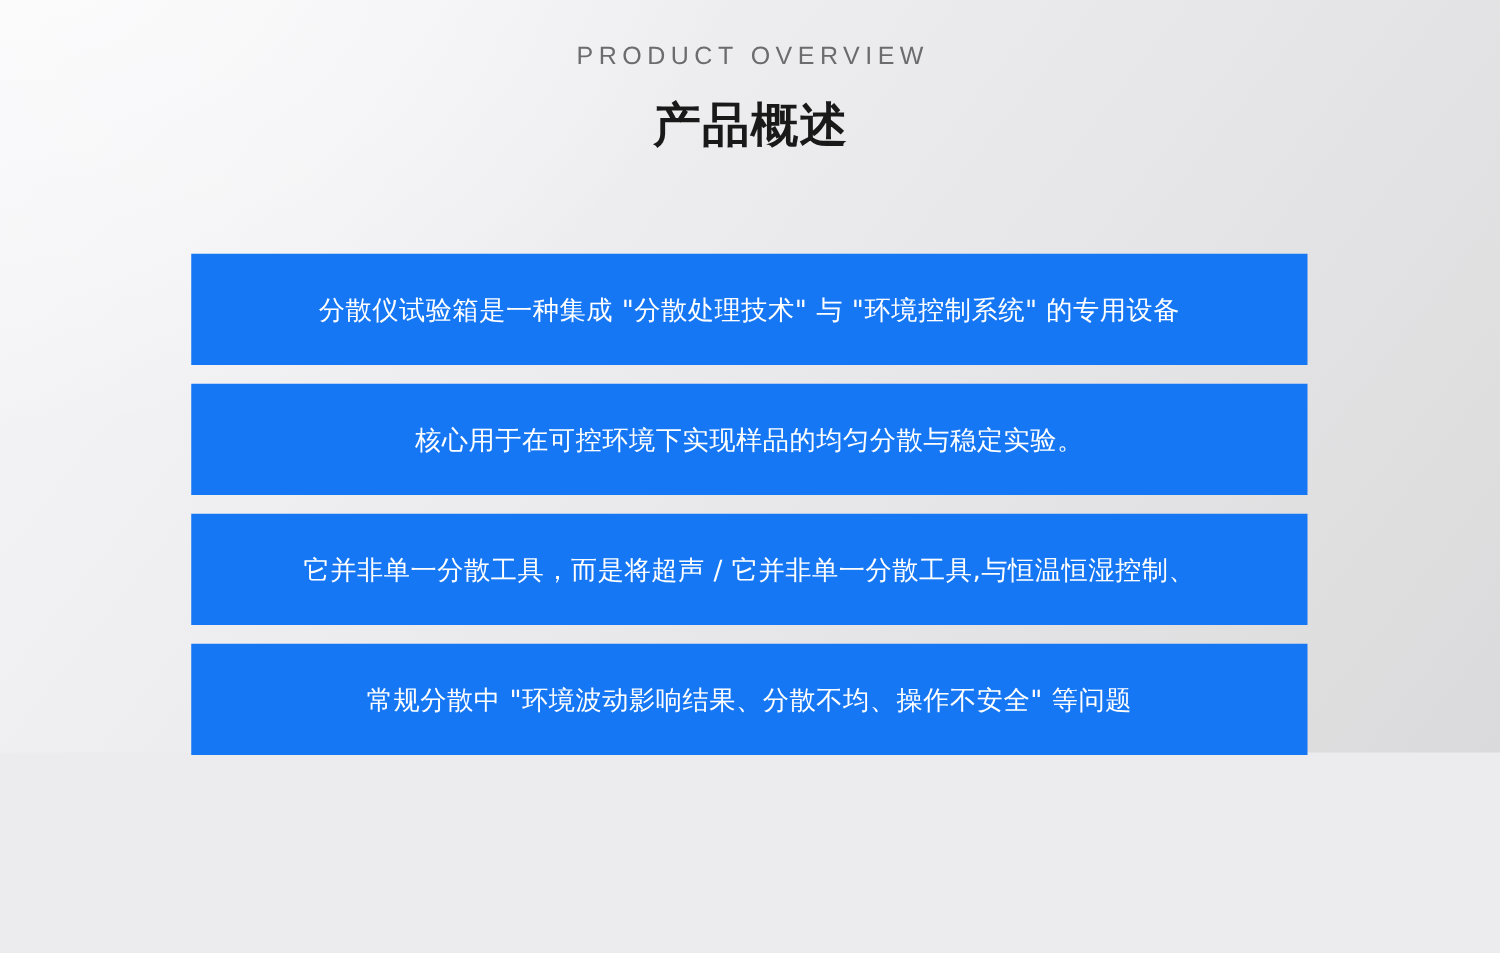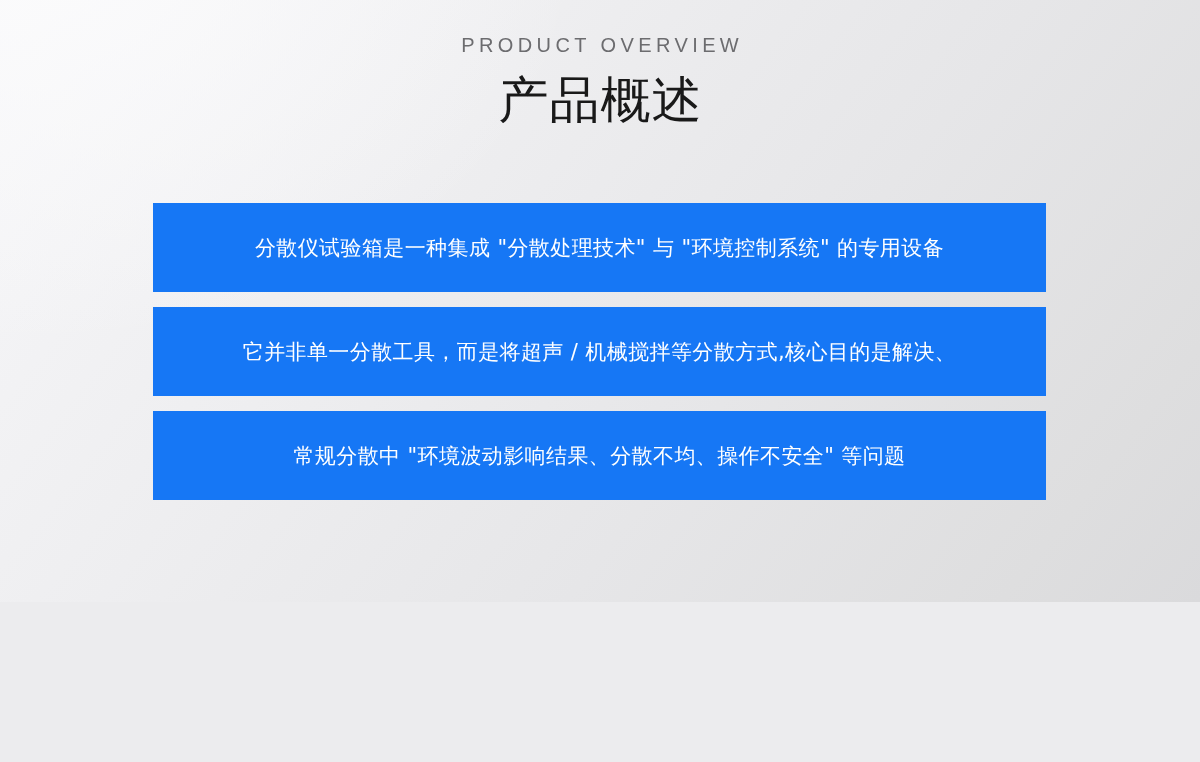--- a/index.html
+++ b/index.html
@@ -41,23 +41,23 @@
     font-weight: 500;
     color: #6c6c6f;
     letter-spacing: 4.4px;
     text-indent: 4.4px;
     white-space: nowrap;
     font-family: "Liberation Sans", "DejaVu Sans", sans-serif;
   }
 
   .maintitle {
     margin-top: 13px;
-    font-size: 50px;
+    font-size: 38px;
     line-height: 58px;
-    font-weight: normal;
+    font-weight: bold;
     color: #191919;
     letter-spacing: 1px;
     text-indent: 1px;
     white-space: nowrap;
     font-family: "DejaVu Sans", "Liberation Sans", sans-serif;
   }
 
   
   .bars {
     position: absolute;
@@ -102,23 +102,26 @@
     <div class="eyebrow">PRODUCT OVERVIEW</div>
     <div class="maintitle">产品概述</div>
   </div>
 
   <div class="bars">
 
     <div class="bar">
       <span class="bar-text">分散仪试验箱是一种集成 "分散处理技术" 与 "环境控制系统" 的专用设备</span>
     </div>
 
+    <div class="bar">
+      <span class="bar-text">核心用于在可控环境下实现样品的均匀分散与稳定实验。</span>
+    </div>
 
     <div class="bar">
-      <span class="bar-text">它并非单一分散工具，而是将超声 / 机械搅拌等分散方式,核心目的是解决、</span>
+      <span class="bar-text">它并非单一分散工具，而是将超声 / 它并非单一分散工具,与恒温恒湿控制、</span>
     </div>
 
 
     <div class="bar">
       <span class="bar-text">常规分散中 "环境波动影响结果、分散不均、操作不安全" 等问题</span>
     </div>
 
   </div>
 
 </div>

